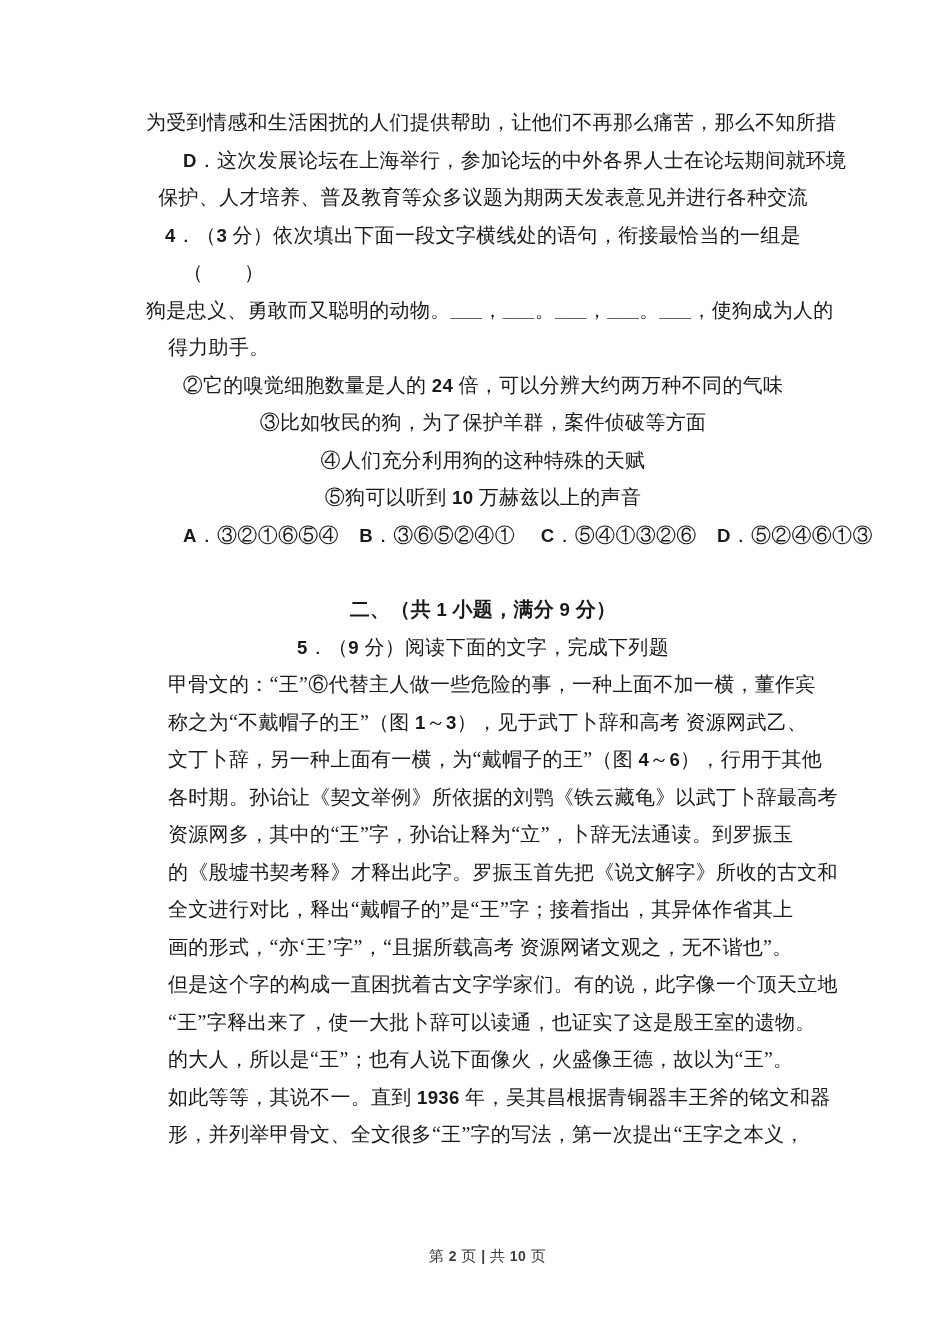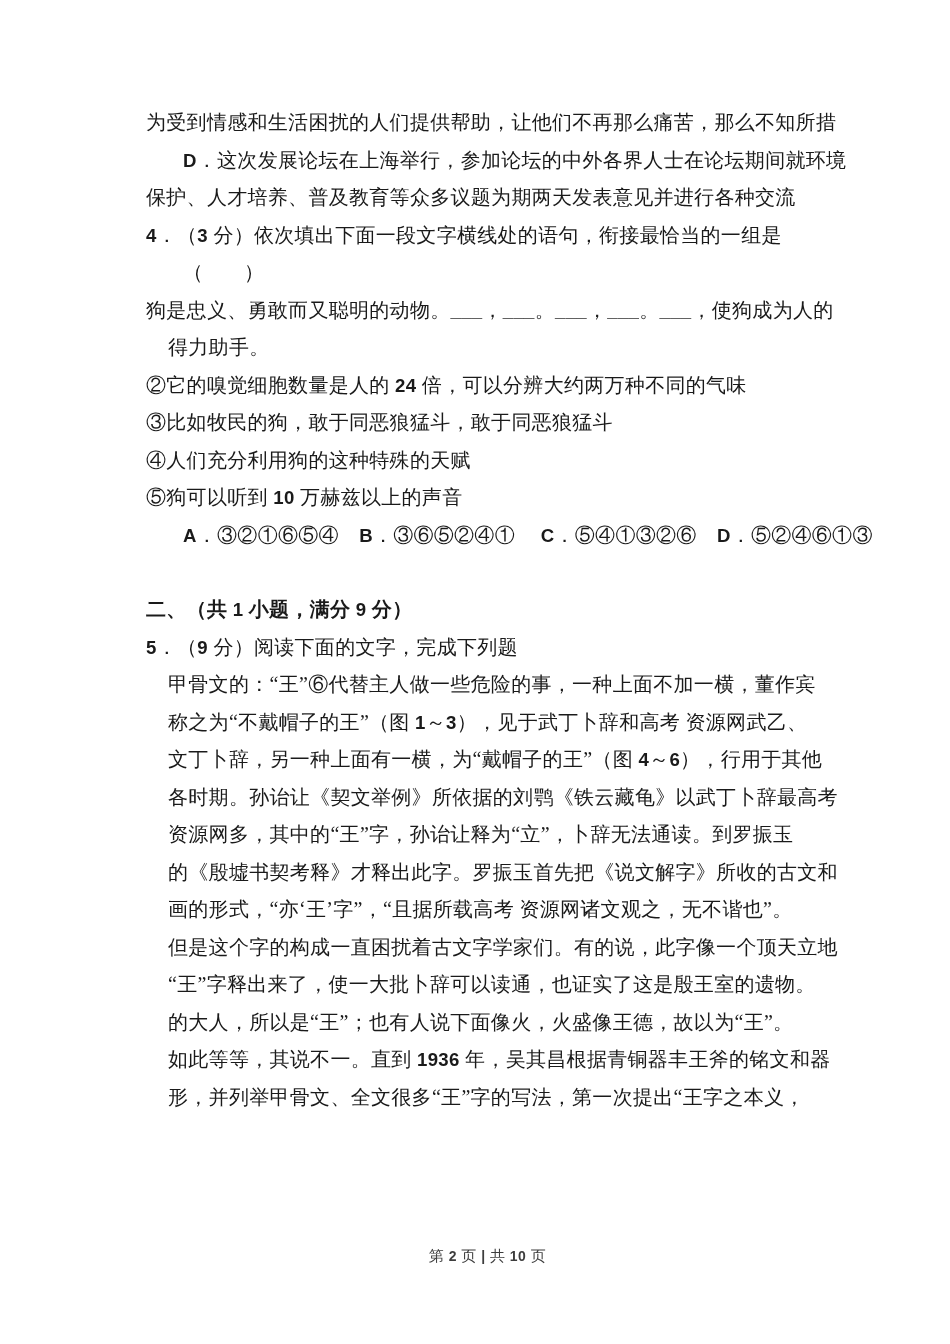--- a/index.html
+++ b/index.html
@@ -19,21 +19,21 @@
   .doc-body{
     position:absolute;
     top:104px;left:146px;right:130px;
   }
   .line{
     font-size:20px;
     line-height:37.5px;
     white-space:nowrap;
     letter-spacing:0.3px;
   }
-  .indent-0{padding-left:0;}
+  .indent-0{padding-left:0;text-align:center;}
   .indent-1{padding-left:22px;}
   .indent-2{padding-left:37px;}
   .bold{font-weight:bold;}
   .gap-before{margin-top:37px;}
   
   .latin{
     font-family:"Liberation Sans","DejaVu Sans",sans-serif;
     font-weight:bold;
     font-size:0.93em;
   }
@@ -54,32 +54,33 @@
 
 <div class="doc-body">
     <div class="line indent-0">为受到情感和生活困扰的人们提供帮助，让他们不再那么痛苦，那么不知所措</div>
     <div class="line indent-2"><span class="latin">D</span>．这次发展论坛在上海举行，参加论坛的中外各界人士在论坛期间就环境</div>
     <div class="line indent-0">保护、人才培养、普及教育等众多议题为期两天发表意见并进行各种交流</div>
     <div class="line indent-0"><span class="latin">4</span>．（<span class="latin">3 </span>分）依次填出下面一段文字横线处的语句，衔接最恰当的一组是</div>
     <div class="line indent-2">（　　）</div>
     <div class="line indent-0">狗是忠义、勇敢而又聪明的动物。<span class="latin">___</span>，<span class="latin">___</span>。<span class="latin">___</span>，<span class="latin">___</span>。<span class="latin">___</span>，使狗成为人的</div>
     <div class="line indent-1">得力助手。</div>
     <div class="line indent-0">②它的嗅觉细胞数量是人的<span class="latin"> 24 </span>倍，可以分辨大约两万种不同的气味</div>
-    <div class="line indent-0">③比如牧民的狗，敢于同恶狼猛斗，敢于同恶狼猛斗</div>
+    <div class="line indent-0">③比如牧民的狗，为了保护羊群，案件侦破等方面</div>
     <div class="line indent-0">④人们充分利用狗的这种特殊的天赋</div>
     <div class="line indent-0">⑤狗可以听到<span class="latin"> 10 </span>万赫兹以上的声音</div>
     <div class="line indent-2"><span class="latin">A</span>．③②①⑥⑤④　<span class="latin">B</span>．③⑥⑤②④①　<span class="latin"> C</span>．⑤④①③②⑥　<span class="latin">D</span>．⑤②④⑥①③</div>
     <div class="line indent-0 bold gap-before">二、（共<span class="latin"> 1 </span>小题，满分<span class="latin"> 9 </span>分）</div>
     <div class="line indent-0"><span class="latin">5</span>．（<span class="latin">9 </span>分）阅读下面的文字，完成下列题</div>
     <div class="line indent-1">甲骨文的：“王”⑥代替主人做一些危险的事，一种上面不加一横，董作宾</div>
     <div class="line indent-1">称之为“不戴帽子的王”（图<span class="latin"> 1</span>～<span class="latin">3</span>），见于武丁卜辞和高考<span class="latin"> </span>资源网武乙、</div>
     <div class="line indent-1">文丁卜辞，另一种上面有一横，为“戴帽子的王”（图<span class="latin"> 4</span>～<span class="latin">6</span>），行用于其他</div>
     <div class="line indent-1">各时期。孙诒让《契文举例》所依据的刘鹗《铁云藏龟》以武丁卜辞最高考</div>
     <div class="line indent-1">资源网多，其中的“王”字，孙诒让释为“立”，卜辞无法通读。到罗振玉</div>
     <div class="line indent-1">的《殷墟书契考释》才释出此字。罗振玉首先把《说文解字》所收的古文和</div>
+    <div class="line indent-1">全文进行对比，释出“戴帽子的”是“王”字；接着指出，其异体作省其上</div>
     <div class="line indent-1">画的形式，“亦‘王’字”，“且据所载高考<span class="latin"> </span>资源网诸文观之，无不谐也”。</div>
     <div class="line indent-1">但是这个字的构成一直困扰着古文字学家们。有的说，此字像一个顶天立地</div>
     <div class="line indent-1">“王”字释出来了，使一大批卜辞可以读通，也证实了这是殷王室的遗物。</div>
     <div class="line indent-1">的大人，所以是“王”；也有人说下面像火，火盛像王德，故以为“王”。</div>
     <div class="line indent-1">如此等等，其说不一。直到<span class="latin"> 1936 </span>年，吴其昌根据青铜器丰王斧的铭文和器</div>
     <div class="line indent-1">形，并列举甲骨文、全文很多“王”字的写法，第一次提出“王字之本义，</div>
   </div>
 
 <div class="page-footer">第<span class="latin"> 2 </span>页<span class="latin"> | </span>共<span class="latin"> 10 </span>页</div>
 

